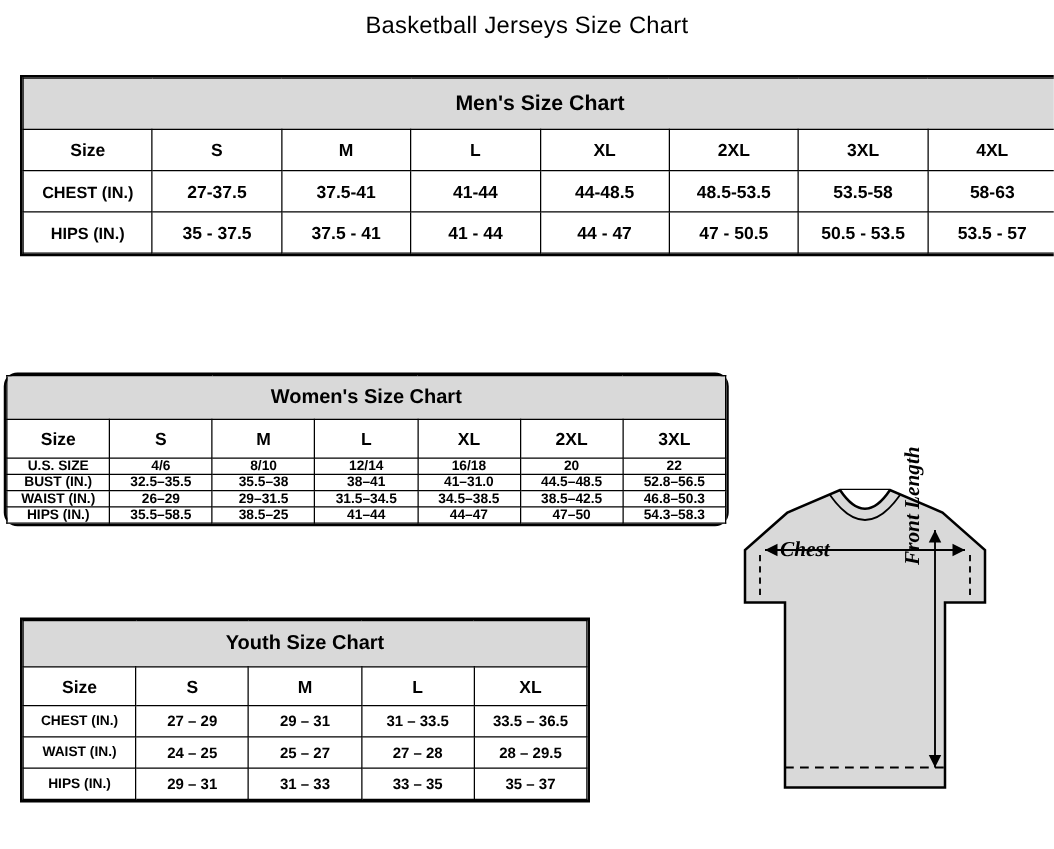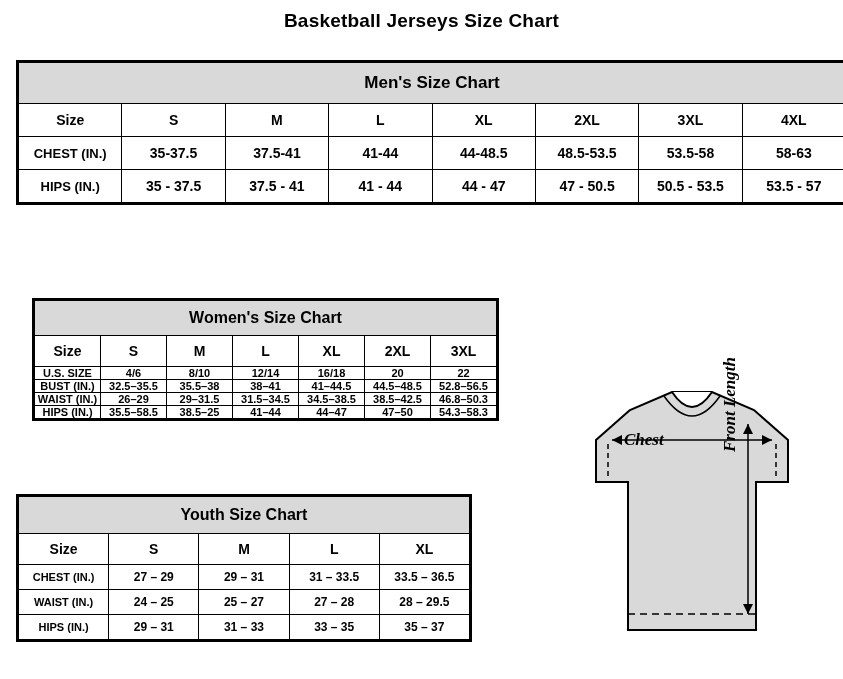--- a/index.html
+++ b/index.html
@@ -11,21 +11,21 @@
     width: 843px;
     height: 679px;
     font-family: "Liberation Sans", sans-serif;
     color: #000000;
     position: relative;
     overflow: hidden;
   }
   #page-title {
     text-align: center;
     font-size: 19px;
-    font-weight: bold;
+    font-weight: normal;
     margin: 10px 0 0 0;
     letter-spacing: 0.2px;
   }
   .chart-block {
     position: absolute;
     box-sizing: border-box;
     border: 2px solid #000;
   }
   table.size-table {
     border-collapse: collapse;
@@ -54,23 +54,24 @@
   #mens-chart {
     left: 16px;
     top: 60px;
     width: 832px;
   }
   #mens-chart td { font-size: 14px; padding: 8px 2px; }
   #mens-chart .caption-cell { font-size: 17px; padding: 10px 2px; }
   #mens-chart .rowlabel { font-size: 13px; }
   
   #womens-chart {
-    left: 32px;
+    left: 3px;
     top: 298px;
-    width: 467px;
+    width: 580px;
+    border-radius: 11px;
   }
   #womens-chart .caption-cell { font-size: 16px; padding: 8px 2px; }
   #womens-chart .hdr-row td { font-size: 14px; padding: 7px 2px; }
   #womens-chart td { font-size: 11px; padding: 0 2px; }
   #womens-chart .rowlabel { font-size: 11px; }
   
   #youth-chart {
     left: 16px;
     top: 494px;
     width: 456px;
@@ -123,21 +124,21 @@
           <td>S</td>
           <td>M</td>
           <td>L</td>
           <td>XL</td>
           <td>2XL</td>
           <td>3XL</td>
           <td>4XL</td>
         </tr>
         <tr>
           <td class="rowlabel">CHEST (IN.)</td>
-          <td>35-37.5</td>
+          <td>27-37.5</td>
           <td>37.5-41</td>
           <td>41-44</td>
           <td>44-48.5</td>
           <td>48.5-53.5</td>
           <td>53.5-58</td>
           <td>58-63</td>
         </tr>
         <tr>
           <td class="rowlabel">HIPS (IN.)</td>
           <td>35 - 37.5</td>
@@ -174,21 +175,21 @@
           <td>12/14</td>
           <td>16/18</td>
           <td>20</td>
           <td>22</td>
         </tr>
         <tr>
           <td class="rowlabel">BUST  (IN.)</td>
           <td>32.5–35.5</td>
           <td>35.5–38</td>
           <td>38–41</td>
-          <td>41–44.5</td>
+          <td>41–31.0</td>
           <td>44.5–48.5</td>
           <td>52.8–56.5</td>
         </tr>
         <tr>
           <td class="rowlabel">WAIST  (IN.)</td>
           <td>26–29</td>
           <td>29–31.5</td>
           <td>31.5–34.5</td>
           <td>34.5–38.5</td>
           <td>38.5–42.5</td>

